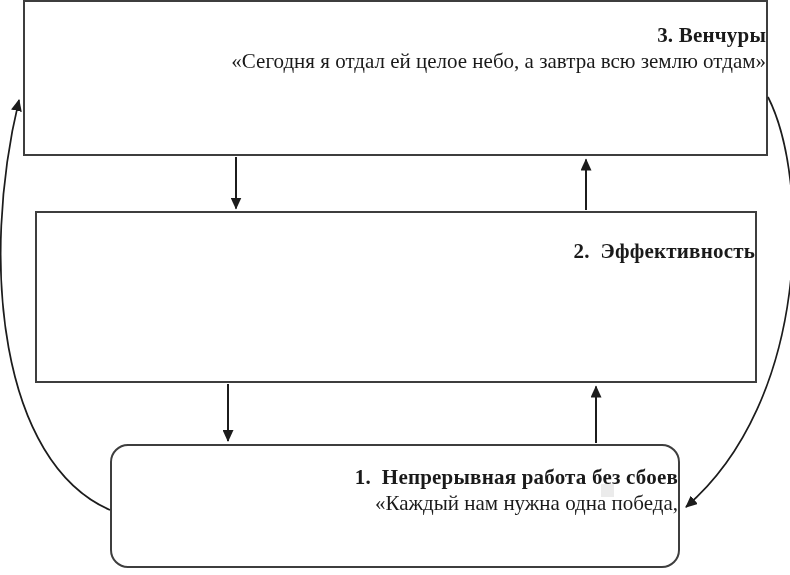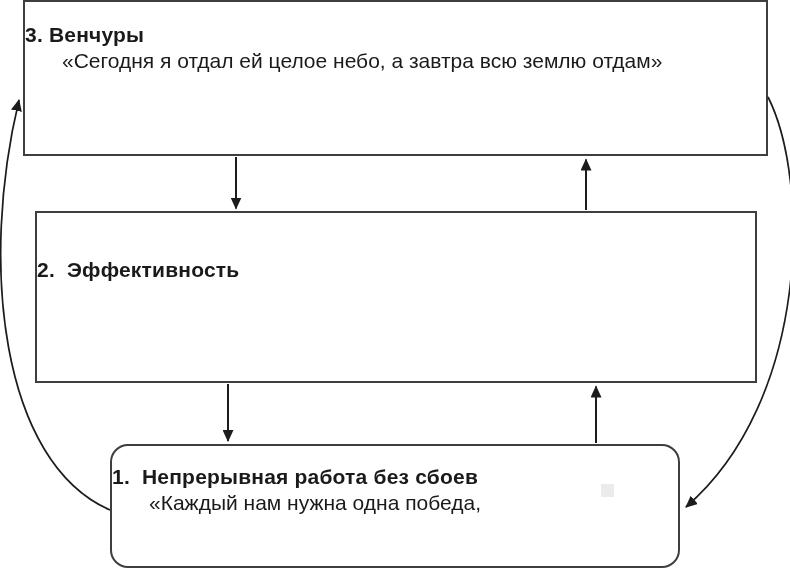--- a/index.html
+++ b/index.html
@@ -23,22 +23,23 @@
     width: 790px;
     height: 575px;
     pointer-events: none;
     z-index: 2;
   }
   .box {
     position: absolute;
     box-sizing: border-box;
     background: #ffffff;
     border: 2px solid #3e3e3e;
-    text-align: left;
+    text-align: right;
     z-index: 1;
+    font-family: Liberation Serif, serif;
   }
   .box .title {
     font-weight: bold;
     font-size: 21px;
     line-height: 26px;
     letter-spacing: 0.2px;
   }
   .box .quote {
     font-weight: normal;
     font-size: 21px;
@@ -56,21 +57,21 @@
     top: 0px;
     width: 745px;
     height: 156px;
     padding-top: 20px;
   }
   .box-efficiency {
     left: 35px;
     top: 211px;
     width: 722px;
     height: 172px;
-    padding-top: 44px;
+    padding-top: 25px;
   }
   .box-continuous-work {
     left: 110px;
     top: 444px;
     width: 570px;
     height: 124px;
     padding-top: 18px;
     border-radius: 18px;
   }
   .scan-artifact {

